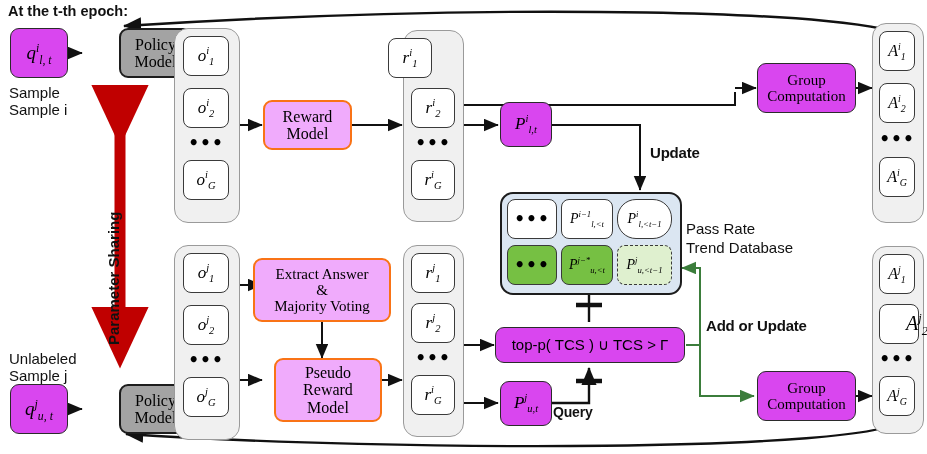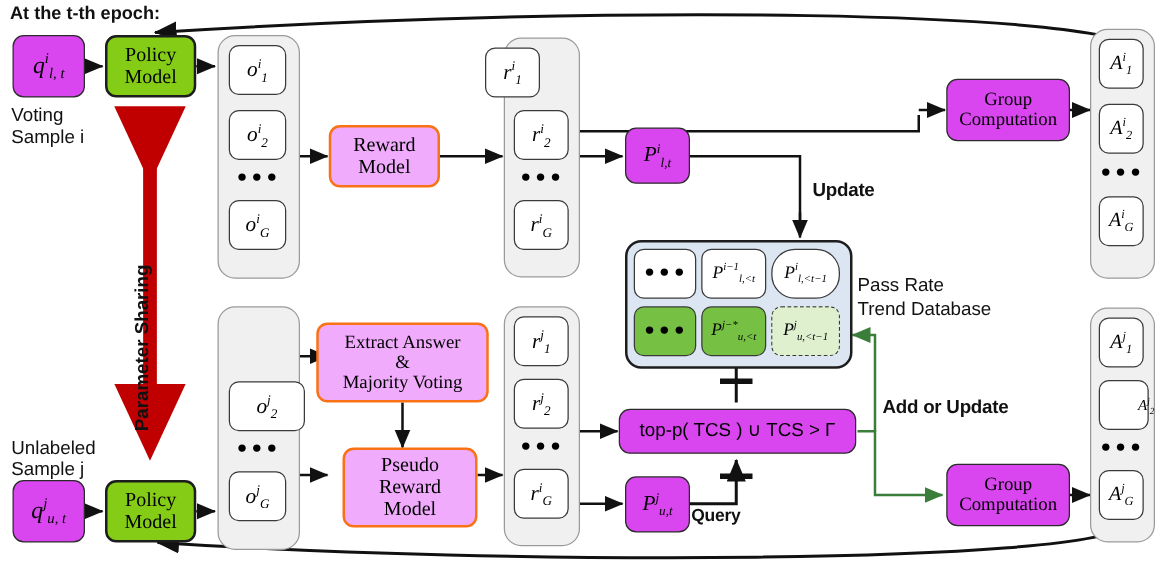--- a/index.html
+++ b/index.html
@@ -7,21 +7,21 @@
     font-family:"Liberation Serif", serif;
     width:927px;height:454px;position:relative;overflow:hidden;
   }
   #canvas{position:absolute;left:0;top:0;width:927px;height:454px;}
   svg.layer{position:absolute;left:0;top:0;width:927px;height:454px;pointer-events:none;}
   .node{position:absolute;box-sizing:border-box;display:flex;align-items:center;
         justify-content:center;text-align:center;line-height:1.08;}
   .rbox{border:1.6px solid #2b2b2b;border-radius:9px;background:#d946ef;}
   .stack{border:1.4px solid #9a9a9a;border-radius:14px;background:#f0f0f0;}
   .cell{border:1.5px solid #3a3a3a;border-radius:8px;background:#ffffff;}
-  .policy{background:#84cc16;border:2px solid #1d1d1d;border-radius:9px;}
+  .policy{background:#a3a3a3;border:2px solid #1d1d1d;border-radius:9px;margin-left:35px;}
   .blue{background:#f0abfc;border:2px solid #f97316;border-radius:9px;}
   .db{background:#dbe6f2;border:2px solid #1d1d1d;border-radius:13px;}
   .green{background:#76c043;border:1.6px solid #3a3a3a;border-radius:8px;}
   .greendash{background:#dff0cf;border:1.8px dashed #3a3a3a;border-radius:8px;}
   .math{font-family:"Liberation Serif", serif;font-style:italic;}
   .hand{font-family:"DejaVu Sans", sans-serif;font-weight:700;font-style:normal;
         letter-spacing:-0.2px;}
   .handlite{font-family:"DejaVu Sans", sans-serif;font-weight:400;font-style:normal;margin-top:20px;}
   .sanslite{font-family:"Liberation Sans", sans-serif;font-style:normal;}
   .label{position:absolute;font-family:"Liberation Sans", sans-serif;font-style:normal;
@@ -132,21 +132,21 @@
   <div class="label" style="left:8px;top:3px;font-weight:700;font-size:14.5px;">
     <span>At the t-th epoch:</span>
   </div>
 
   <div class="node rbox math" style="left:10px;top:28px;width:58px;height:50px;font-size:19px;">
     <span>
       <span>q</span><sup>i</sup><sub>l, t</sub>
     </span>
   </div>
   <div class="label" style="left:9px;top:84px;font-size:15px;">
-    <div>Voting</div>
+    <div>Sample</div>
     <div>Sample i</div>
   </div>
 
   <div class="label" style="left:9px;top:350px;font-size:15px;">
     <div>Unlabeled</div>
     <div>Sample j</div>
   </div>
   <div class="node rbox math" style="left:10px;top:384px;width:58px;height:50px;font-size:19px;">
     <span>
       <span>q</span><sup>j</sup><sub>u, t</sub>
@@ -176,21 +176,24 @@
   </div>
   <div class="node cell math" style="left:183px;top:88px;width:46px;height:40px;font-size:17px;">
     <span><span>o</span><sup>i</sup><sub>2</sub></span>
   </div>
   <div class="node dots" style="left:183px;top:132px;width:46px;height:22px;">•••</div>
   <div class="node cell math" style="left:183px;top:160px;width:46px;height:40px;font-size:17px;">
     <span><span>o</span><sup>i</sup><sub>G</sub></span>
   </div>
 
   <div class="stack" style="position:absolute;left:174px;top:245px;width:64px;height:193px;"></div>
-  <div class="node cell math" style="left:183px;top:305px;width:61px;height:40px;font-size:17px;">
+  <div class="node cell math" style="left:183px;top:253px;width:46px;height:40px;font-size:17px;">
+    <span><span>o</span><sup>j</sup><sub>1</sub></span>
+  </div>
+  <div class="node cell math" style="left:183px;top:305px;width:46px;height:40px;font-size:17px;">
     <span><span>o</span><sup>j</sup><sub>2</sub></span>
   </div>
   <div class="node dots" style="left:183px;top:349px;width:46px;height:22px;">•••</div>
   <div class="node cell math" style="left:183px;top:377px;width:46px;height:40px;font-size:17px;">
     <span><span>o</span><sup>j</sup><sub>G</sub></span>
   </div>
 
   <div class="node blue" style="left:263px;top:100px;width:89px;height:50px;font-size:16px;">
     <div>
       <div>Reward</div>
@@ -300,21 +303,21 @@
   </div>
   <div class="node dots" style="left:879px;top:128px;width:36px;height:22px;">•••</div>
   <div class="node cell math" style="left:879px;top:157px;width:36px;height:40px;font-size:16px;">
     <span><span>A</span><sup>i</sup><sub>G</sub></span>
   </div>
 
   <div class="stack" style="position:absolute;left:872px;top:246px;width:50px;height:186px;"></div>
   <div class="node cell math" style="left:879px;top:254px;width:36px;height:40px;font-size:16px;">
     <span><span>A</span><sup>j</sup><sub>1</sub></span>
   </div>
-  <div class="node cell math" style="left:879px;top:304px;width:40px;height:40px;font-size:12px;padding-left:36px;">
+  <div class="node cell math" style="left:879px;top:304px;width:40px;height:40px;font-size:20px;padding-left:36px;">
     <span><span>A</span><sup>j</sup><sub>2</sub></span>
   </div>
   <div class="node dots" style="left:879px;top:348px;width:36px;height:22px;">•••</div>
   <div class="node cell math" style="left:879px;top:376px;width:36px;height:40px;font-size:16px;">
     <span><span>A</span><sup>j</sup><sub>G</sub></span>
   </div>
 
 </div>
 
 </body></html>

